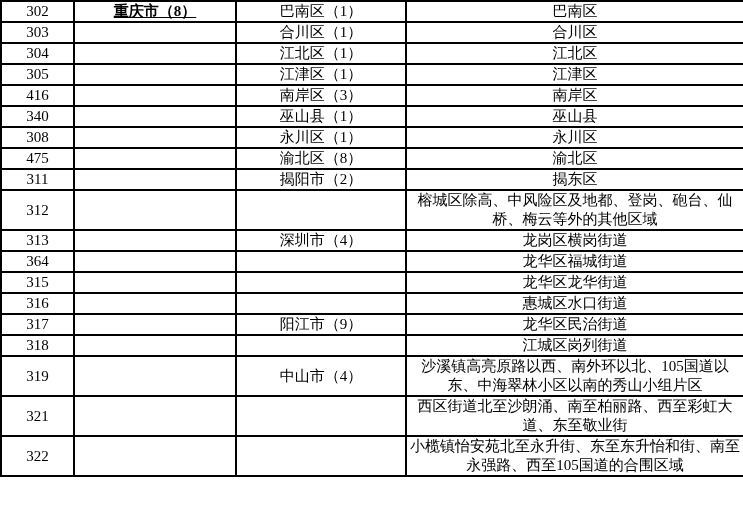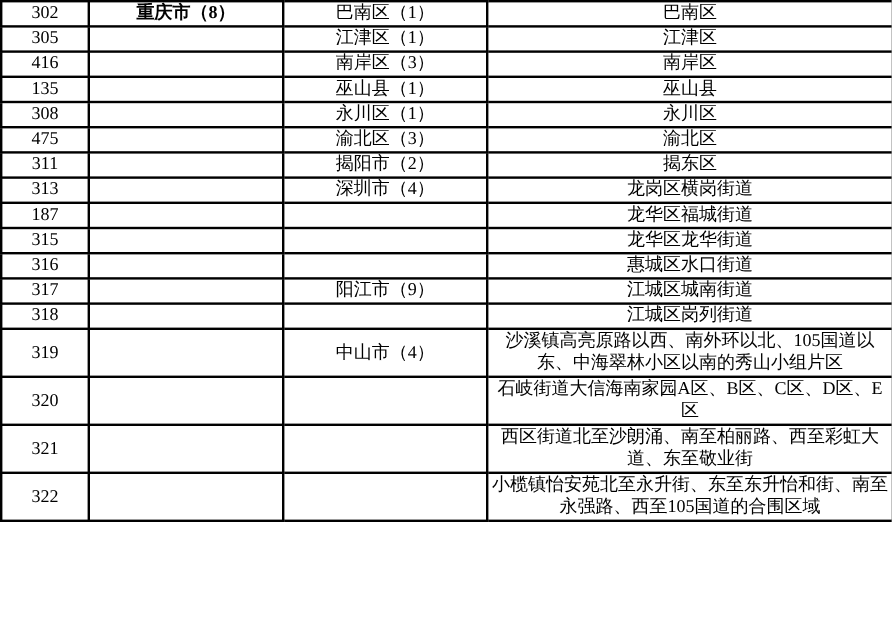--- a/index.html
+++ b/index.html
@@ -21,21 +21,21 @@
     border: 2px solid #000000;
     text-align: center;
     vertical-align: middle;
     font-size: 15px;
     line-height: 19px;
     padding: 0 2px;
     overflow: hidden;
   }
   tr.row-single { height: 20px; }
   tr.row-tall   { height: 39px; }
-  td.province-cell { font-weight: bold; }
+  td.province-cell { font-weight: bold; text-decoration: underline; }
   col.col-no       { width: 73px;  }
   col.col-province { width: 162px; }
   col.col-city     { width: 170px; }
   col.col-area     { width: 338px; }
 </style>
 </head>
 <body>
 
 <table class="region-table">
   <colgroup>
@@ -45,102 +45,114 @@
     <col class="col-area">
   </colgroup>
   <tbody>
       <tr class="row-single">
         <td>302</td>
         <td class="province-cell">重庆市（8）</td>
         <td>巴南区（1）</td>
         <td>巴南区</td>
       </tr>
       <tr class="row-single">
+        <td>303</td>
+        <td class="province-cell"></td>
+        <td>合川区（1）</td>
+        <td>合川区</td>
+      </tr>
+      <tr class="row-single">
+        <td>304</td>
+        <td class="province-cell"></td>
+        <td>江北区（1）</td>
+        <td>江北区</td>
+      </tr>
+      <tr class="row-single">
         <td>305</td>
         <td class="province-cell"></td>
         <td>江津区（1）</td>
         <td>江津区</td>
       </tr>
       <tr class="row-single">
         <td>416</td>
         <td class="province-cell"></td>
         <td>南岸区（3）</td>
         <td>南岸区</td>
       </tr>
       <tr class="row-single">
-        <td>135</td>
+        <td>340</td>
         <td class="province-cell"></td>
         <td>巫山县（1）</td>
         <td>巫山县</td>
       </tr>
       <tr class="row-single">
         <td>308</td>
         <td class="province-cell"></td>
         <td>永川区（1）</td>
         <td>永川区</td>
       </tr>
       <tr class="row-single">
         <td>475</td>
         <td class="province-cell"></td>
-        <td>渝北区（3）</td>
+        <td>渝北区（8）</td>
         <td>渝北区</td>
       </tr>
       <tr class="row-single">
         <td>311</td>
         <td class="province-cell"></td>
         <td>揭阳市（2）</td>
         <td>揭东区</td>
       </tr>
+      <tr class="row-tall">
+        <td>312</td>
+        <td class="province-cell"></td>
+        <td></td>
+        <td>榕城区除高、中风险区及地都、登岗、砲台、仙桥、梅云等外的其他区域</td>
+      </tr>
       <tr class="row-single">
         <td>313</td>
         <td class="province-cell"></td>
         <td>深圳市（4）</td>
         <td>龙岗区横岗街道</td>
       </tr>
       <tr class="row-single">
-        <td>187</td>
+        <td>364</td>
         <td class="province-cell"></td>
         <td></td>
         <td>龙华区福城街道</td>
       </tr>
       <tr class="row-single">
         <td>315</td>
         <td class="province-cell"></td>
         <td></td>
         <td>龙华区龙华街道</td>
       </tr>
       <tr class="row-single">
         <td>316</td>
         <td class="province-cell"></td>
         <td></td>
         <td>惠城区水口街道</td>
       </tr>
       <tr class="row-single">
         <td>317</td>
         <td class="province-cell"></td>
         <td>阳江市（9）</td>
-        <td>江城区城南街道</td>
+        <td>龙华区民治街道</td>
       </tr>
       <tr class="row-single">
         <td>318</td>
         <td class="province-cell"></td>
         <td></td>
         <td>江城区岗列街道</td>
       </tr>
       <tr class="row-tall">
         <td>319</td>
         <td class="province-cell"></td>
         <td>中山市（4）</td>
         <td>沙溪镇高亮原路以西、南外环以北、105国道以东、中海翠林小区以南的秀山小组片区</td>
-      </tr>
-      <tr class="row-tall">
-        <td>320</td>
-        <td class="province-cell"></td>
-        <td></td>
-        <td>石岐街道大信海南家园A区、B区、C区、D区、E区</td>
       </tr>
       <tr class="row-tall">
         <td>321</td>
         <td class="province-cell"></td>
         <td></td>
         <td>西区街道北至沙朗涌、南至柏丽路、西至彩虹大道、东至敬业街</td>
       </tr>
       <tr class="row-tall">
         <td>322</td>
         <td class="province-cell"></td>

